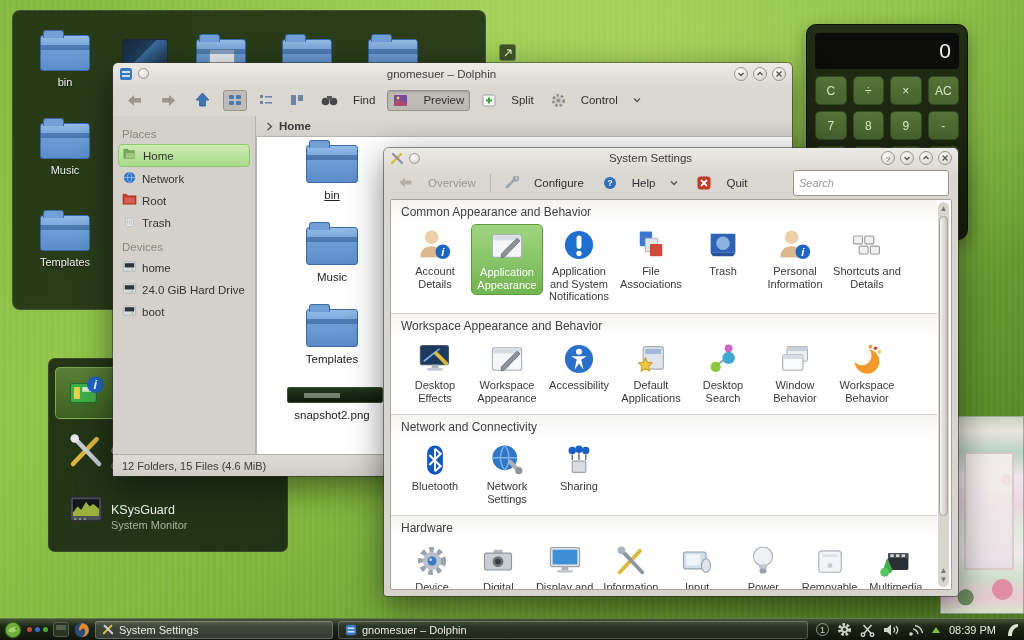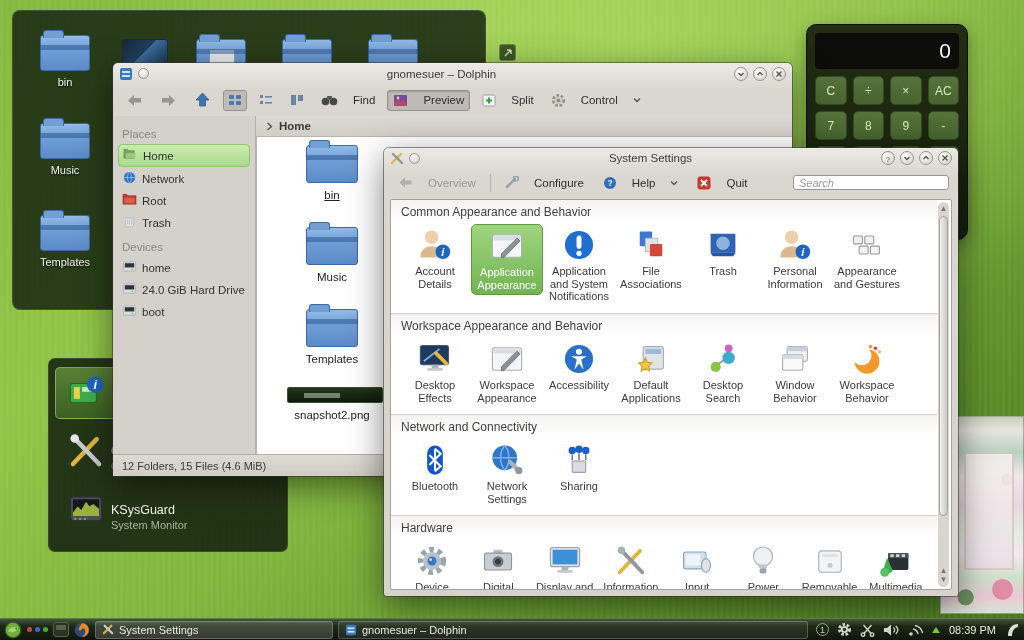--- a/index.html
+++ b/index.html
@@ -101,21 +101,21 @@
   .dthumb { width:96px; height:16px; margin:0 auto; background:linear-gradient(180deg,#23371c,#0f1a0c);
     border:1px solid #39512c; border-radius:2px; position:relative; }
   .dthumb::after { content:""; position:absolute; left:16px; top:5px; width:36px; height:5px; background:rgba(210,220,200,.5); }
   .dstatus { height:22px; background:linear-gradient(180deg,#dedbd5,#cfccc6); border-top:1px solid #b4b0a9;
     font-size:11px; color:#3c3c3c; display:flex; align-items:center; padding:0 9px; }
 
   
   .syss { left:384px; top:148px; width:574px; height:448px; z-index:30; display:flex; flex-direction:column; }
   .stools { height:29px; display:flex; align-items:center; gap:9px; padding:0 9px; font-size:11.5px; color:#2f2f2f; }
   .stools .dis { color:#9a978f; }
-  .search { margin-left:auto; width:156px; height:15px; border:1px solid #9a968e; border-radius:3px;
+  .search { margin-left:auto; width:156px; height:26px; border:1px solid #9a968e; border-radius:3px;
     background:#fff; font-size:11px; padding:0 5px; font-family:"Liberation Sans",sans-serif; }
   .search::placeholder { font-style:italic; color:#9a9a9a; }
   .scontent { flex:1; margin:2px 6px 6px 6px; background:#fff; border:1px solid #a6a29b; border-radius:2px;
     position:relative; overflow:hidden;padding-left:40px; }
   .ssecs { position:absolute; inset:0 14px 0 0; overflow:hidden; }
   .ss-section { border-top:1px solid #d4d1cb; }
   .ss-section:first-child { border-top:none; }
   .ss-header { font-size:12px; color:#3f3f3f; padding:5px 10px 2px; background:linear-gradient(180deg,#f4f3f1,#fff); }
   .tiles { display:flex; align-items:flex-start; padding:3px 8px 7px; }
   .tile { width:72px; text-align:center; font-size:11px; color:#3a3a3a; line-height:1.15; padding:3px 1px; border-radius:5px; }
@@ -551,21 +551,21 @@
             </div>
             <div class="tile">
               <div class="ticn"><svg viewBox="0 0 32 32" width="36" height="36">
                   <g fill="#f2f2f2" stroke="#9a9a9a">
                     <rect x="4" y="8" width="8" height="7" rx="1"></rect>
                     <rect x="14" y="8" width="8" height="7" rx="1"></rect>
                     <rect x="9" y="17" width="8" height="7" rx="1"></rect>
                     <rect x="19" y="17" width="8" height="7" rx="1"></rect>
                   </g>
                 </svg></div>
-              <div>Appearance and Gestures</div>
+              <div>Shortcuts and Details</div>
             </div>
           </div>
         </div>
         <div class="ss-section">
           <div class="ss-header">Workspace Appearance and Behavior</div>
           <div class="tiles">
             <div class="tile">
               <div class="ticn"><svg viewBox="0 0 32 32" width="36" height="36">
                   <rect x="3" y="4" width="25" height="17" rx="2" fill="#1d3a5f" stroke="#4a5a6a"></rect>
                   <path d="M6 18L20 7" stroke="#7fb1e0" stroke-width="1.5"></path>

